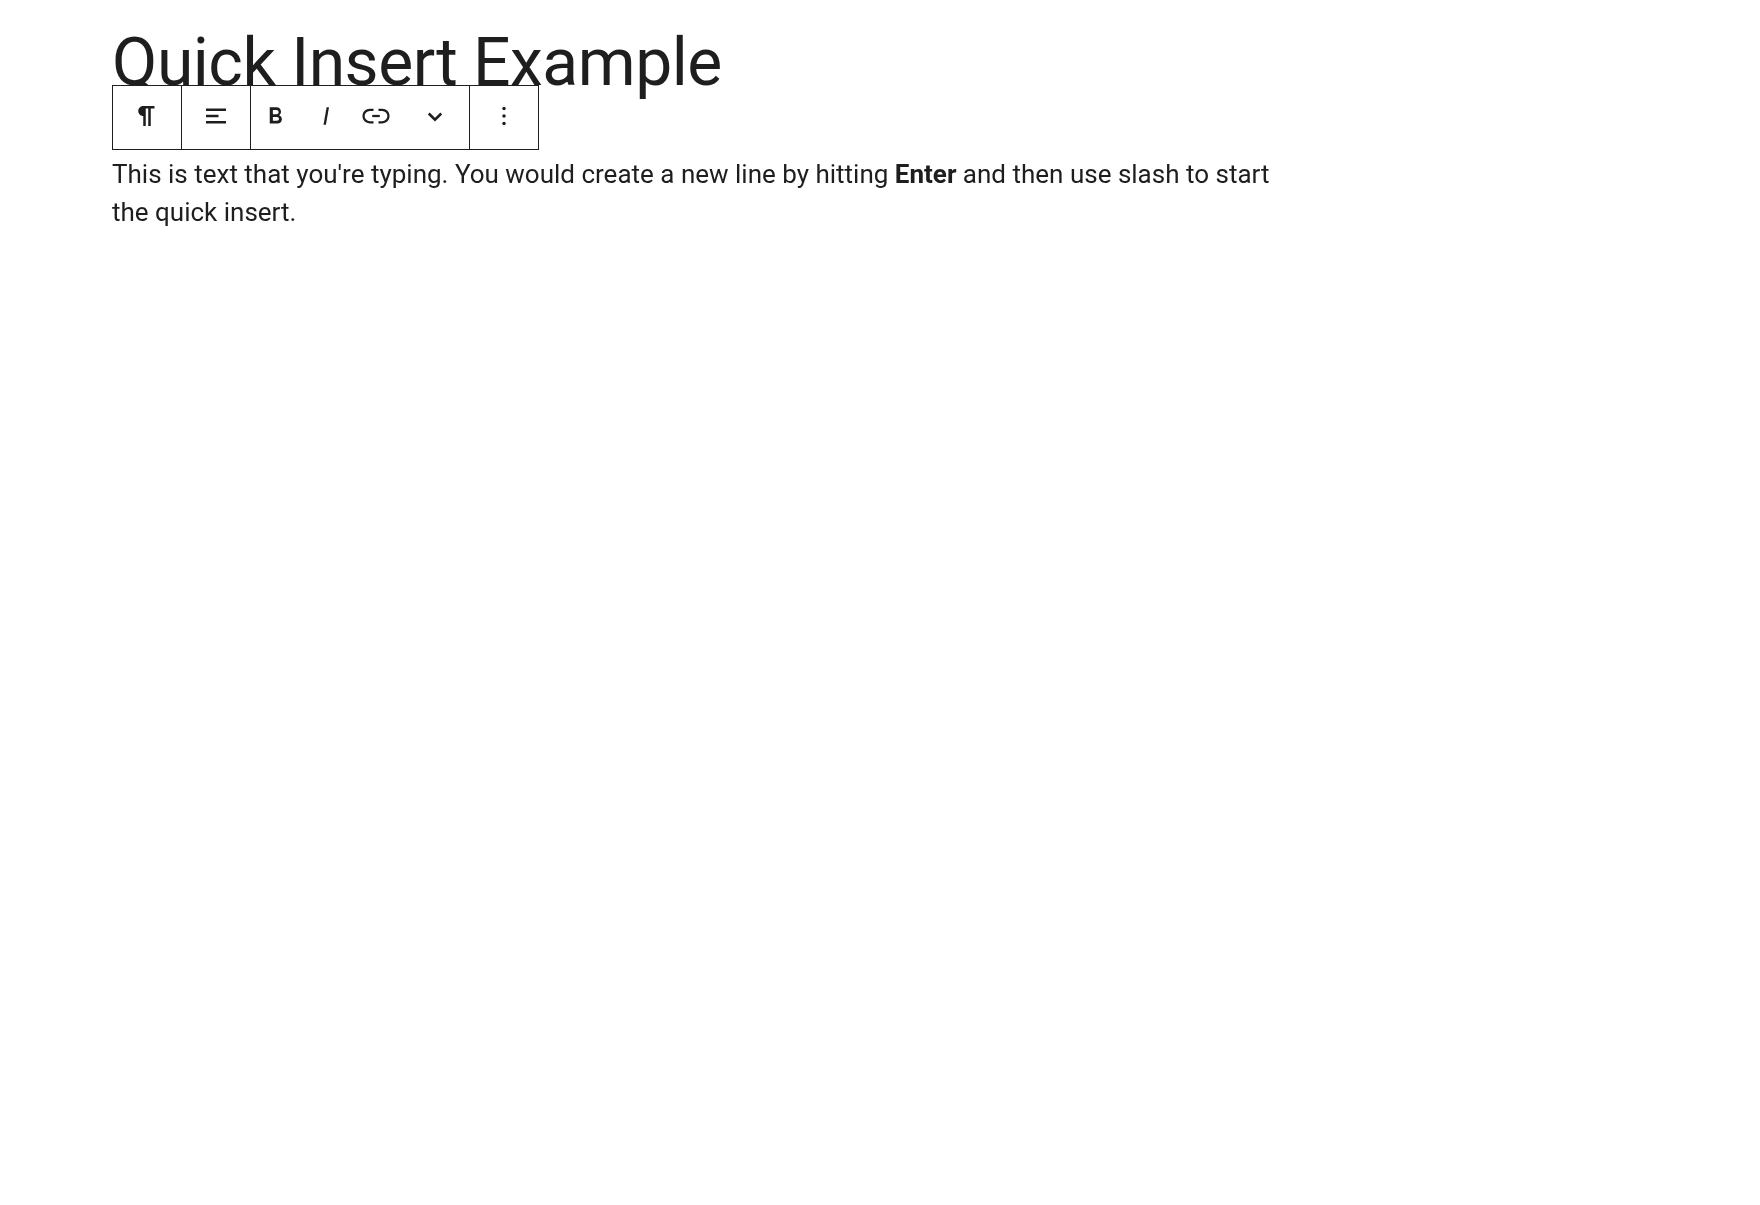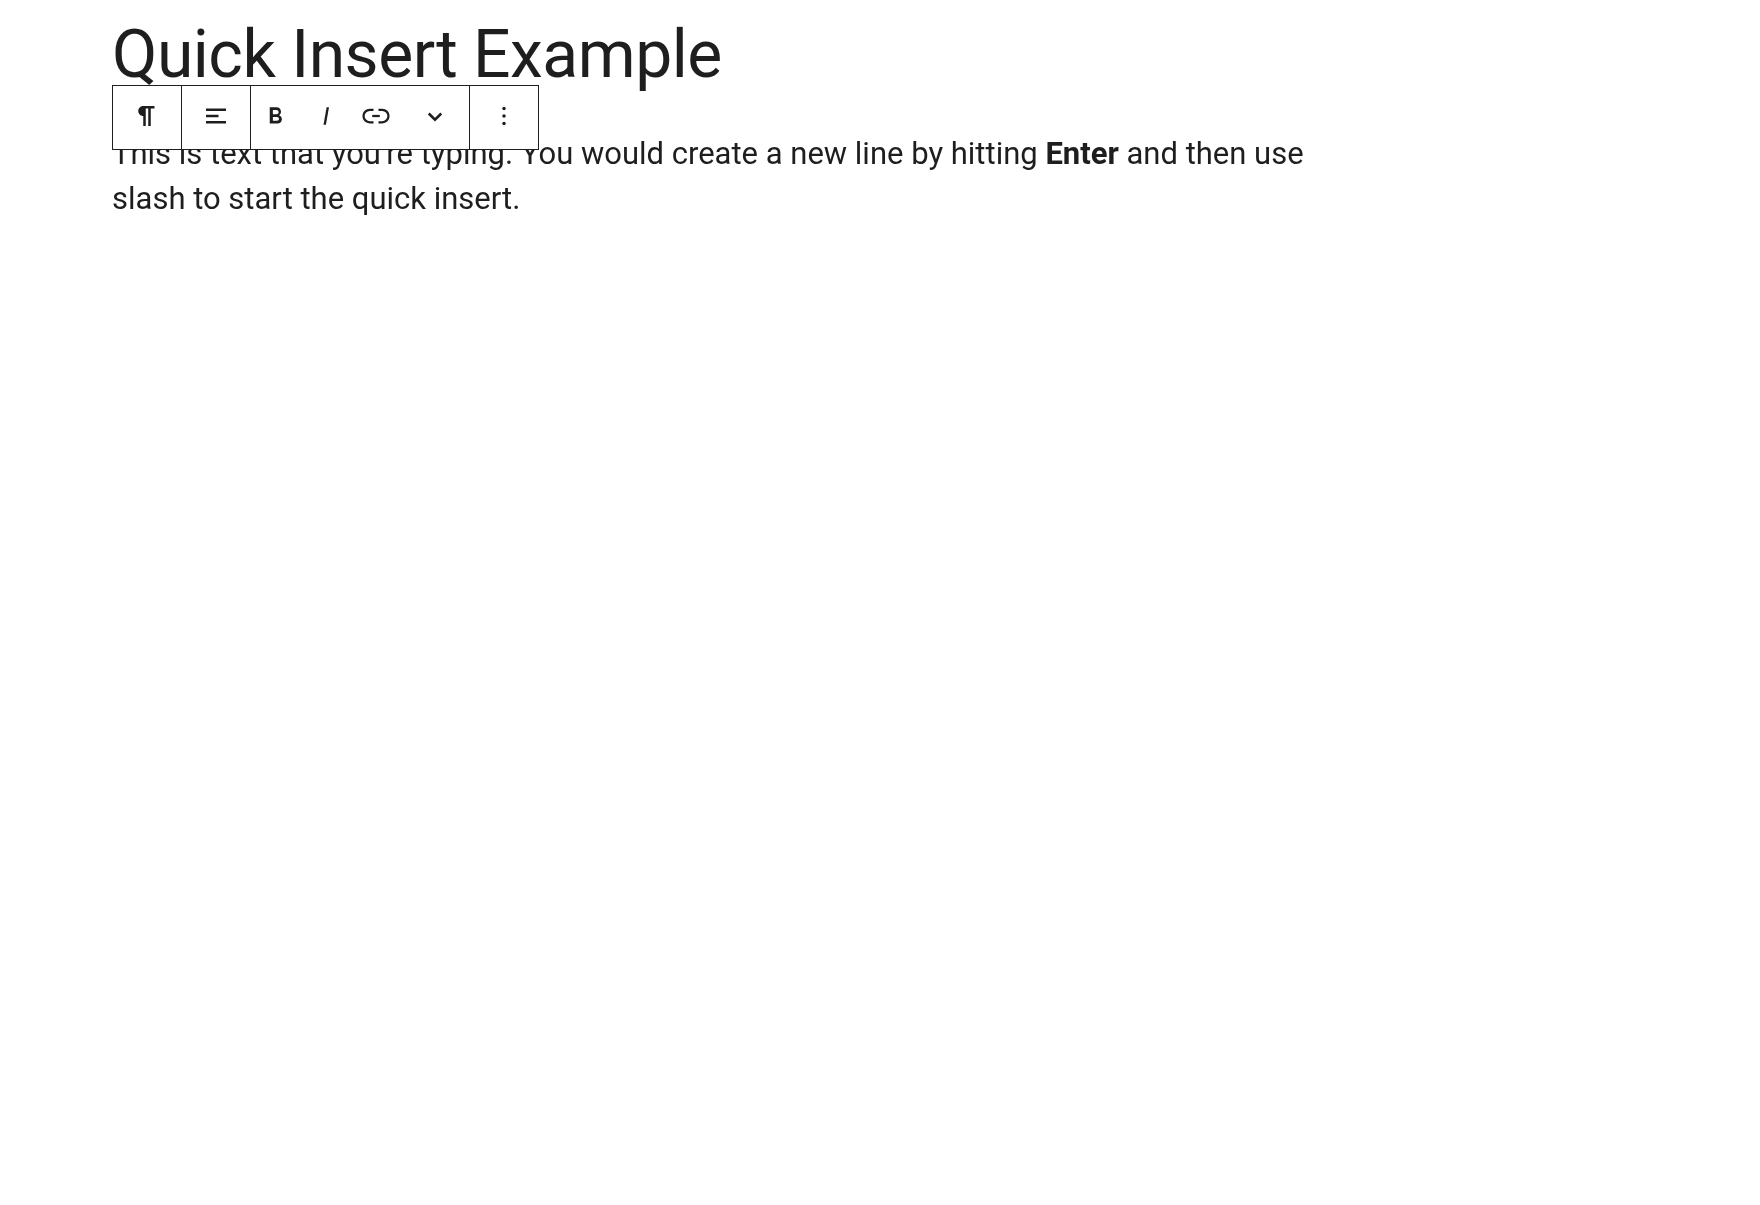--- a/index.html
+++ b/index.html
@@ -10,21 +10,21 @@
     
     body {
       font-family: -apple-system, BlinkMacSystemFont, "Segoe UI", Roboto, Helvetica, Arial, sans-serif;
       background: #ffffff;
       width: 1760px;
       height: 1205px;
       position: relative;
     }
     
     .editor-container {
-      padding: 22px 112px;
+      padding: 30px 112px;
       position: relative;
     }
     
     .title {
       font-size: 66px;
       font-weight: 400;
       color: #1e1e1e;
       line-height: 1;
       letter-spacing: -0.5px;
     }
@@ -64,22 +64,22 @@
     .toolbar-button.narrow {
       width: 50px;
     }
     
     .toolbar-button svg {
       width: 30px;
       height: 30px;
     }
     
     .content-paragraph {
-      margin-top: 44px;
-      font-size: 31px;
+      margin-top: 60px;
+      font-size: 26px;
       line-height: 1.45;
       color: #1e1e1e;
       font-weight: 400;
       max-width: 1200px;
     }
     
     .content-paragraph strong {
       font-weight: 700;
     }
   </style>

